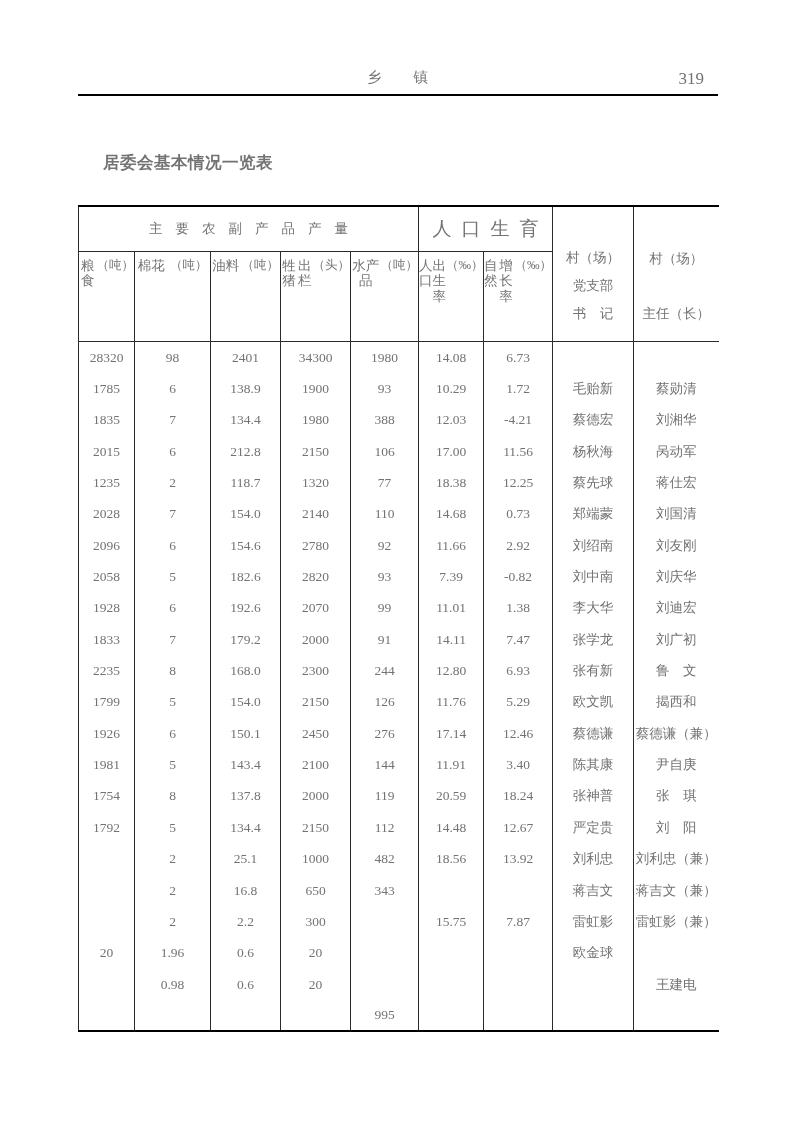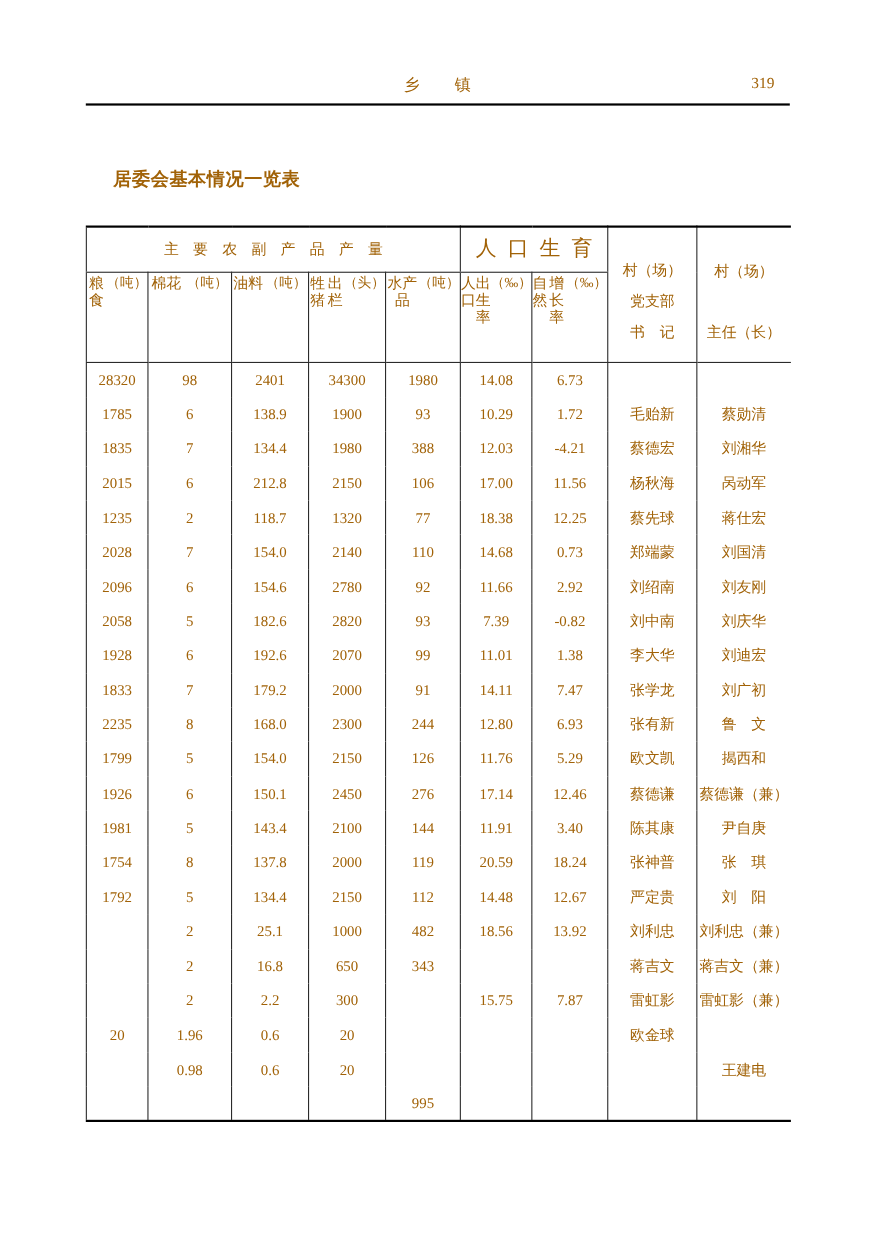--- a/index.html
+++ b/index.html
@@ -2,32 +2,32 @@
 <html><head>
 <meta charset="utf-8">
 <style>
   html,body { margin:0; padding:0; background:#e8e8e8; }
   .page {
     position:relative;
     width:793px; height:1122px;
     margin:0 auto;
     background:#ffffff;
     font-family:"Liberation Serif","DejaVu Serif",serif;
-    color:#a16207;
+    color:#737373;
     overflow:hidden;
   }
   
   .running-head {
     position:absolute; left:78px; top:68px; width:640px; height:22px;
   }
   .running-head .rh-title {
     display:block; text-align:center; font-size:14.5px; letter-spacing:1px;
   }
   .running-head .rh-page {
-    position:absolute; right:14px; top:1px; font-size:14px;
+    position:absolute; right:14px; top:1px; font-size:17px;
   }
   .head-rule {
     position:absolute; left:78px; top:94px; width:640px; height:0;
     border-top:2px solid #000;
   }
   
   .doc-title {
     position:absolute; left:75px; top:152px;
     font-family:"Liberation Sans","DejaVu Sans",sans-serif;
     font-weight:bold; font-size:16.5px; letter-spacing:0.5px;margin-left:28px;
@@ -51,21 +51,21 @@
   .gh2 { letter-spacing:10px; text-indent:10px; font-size:19px;margin-top:16px; }
   tr.sub-row th { height:80px; border-bottom:1px solid #2b2b2b; }
   .sub-inner {
     display:flex; justify-content:space-around;
     height:78px;
   }
   .sub-inner .unit { font-size:12.5px; }
   .vh { height:120px; }
   .vh-inner {
     display:flex; flex-direction:column; justify-content:center;
-    height:100%; padding-top:12px; box-sizing:border-box;
+    height:100%; padding-top:24px; box-sizing:border-box;
   }
   .vh8-inner div { line-height:28px; }
   .vh9-inner div { line-height:55px; }
   tbody tr { height:31.36px; }
   tbody td { font-size:13.5px; }
 </style>
 </head>
 <body>
 
 <div class="page">

